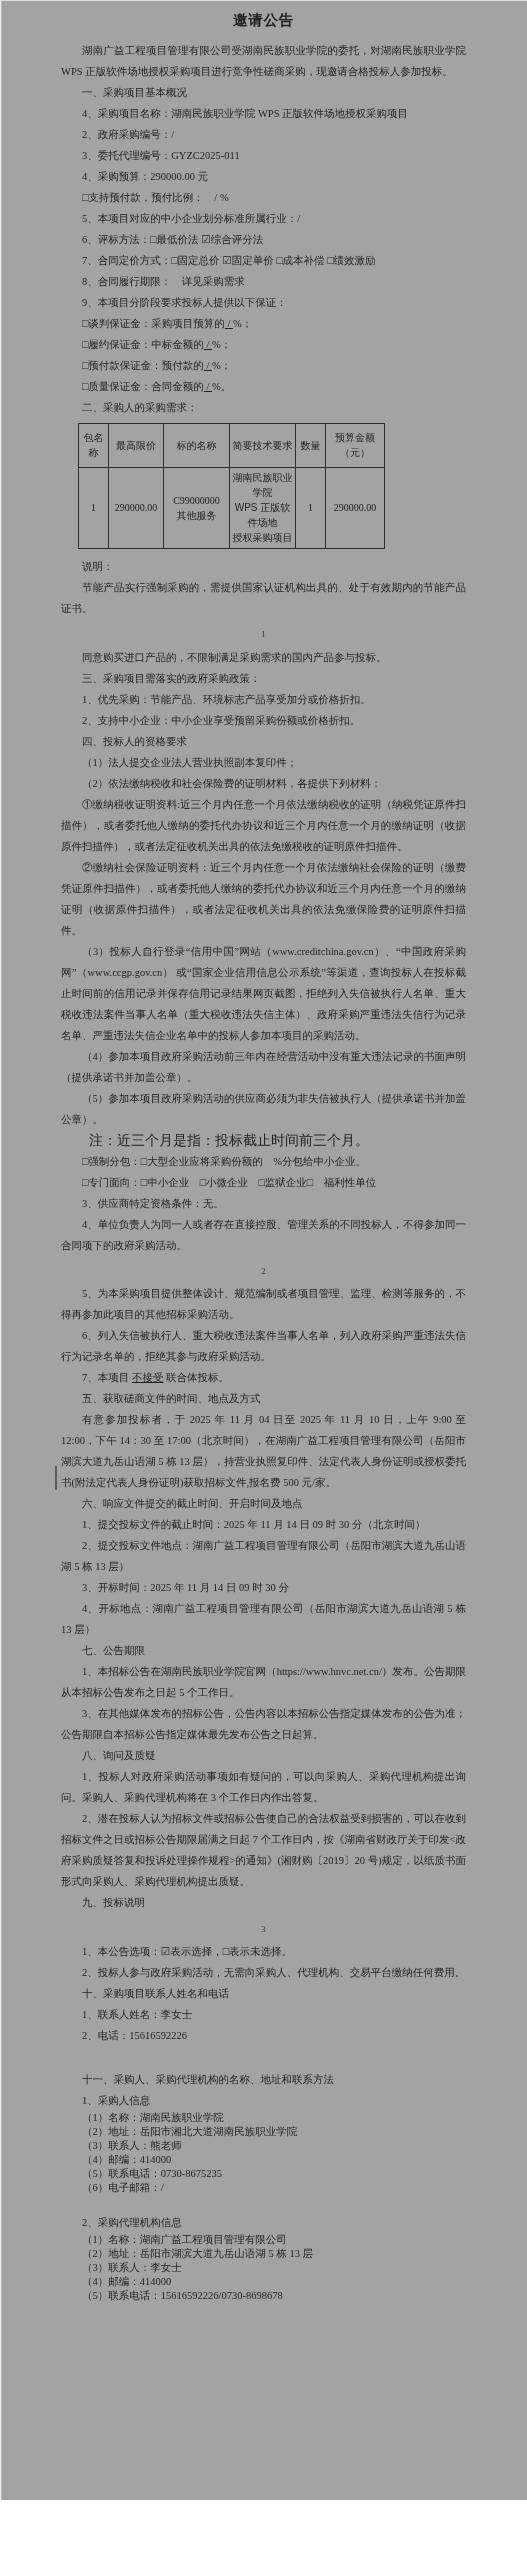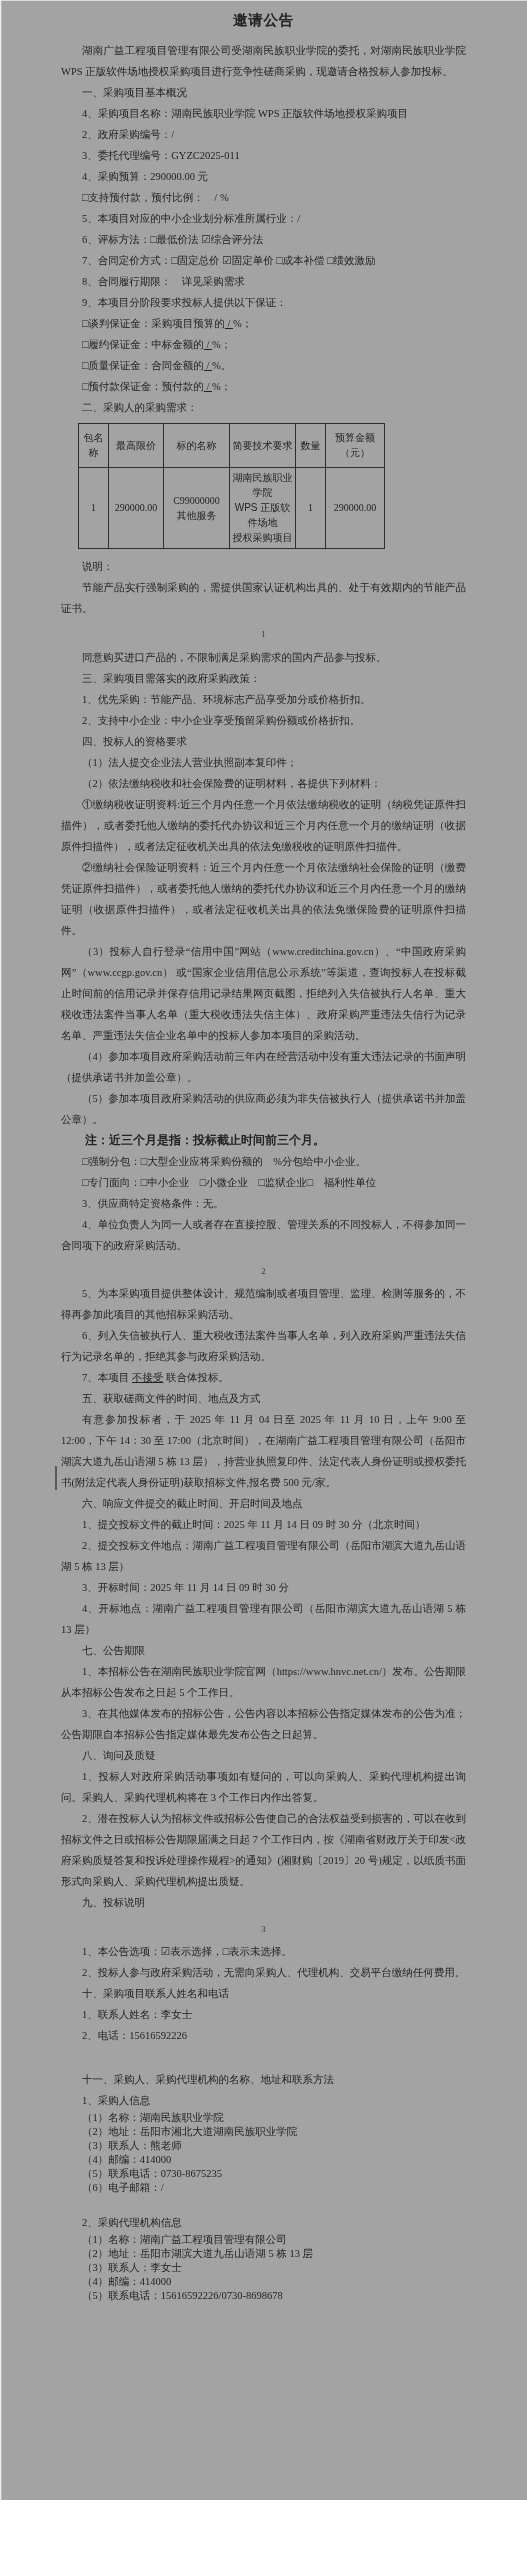--- a/index.html
+++ b/index.html
@@ -4,21 +4,21 @@
 <style>
   html,body{margin:0;padding:0;background:#ffffff;}
   .page{
     width:527px;height:2500px;position:relative;overflow:hidden;background:#a3a3a3;
     font-family:"Liberation Serif","DejaVu Serif",serif;color:#222;
     box-shadow:inset 1.3px 0 0 #ececec, inset 0 0.7px 0 #f2f2f2;
   }
   .inner{padding:6.6px 61px 0 61px;}
   h1.title{font-size:14.5px;font-weight:bold;text-align:center;margin:4px 0 10.5px 0;letter-spacing:0.7px;}
   .p{margin:0;font-size:10.5px;line-height:21px;text-indent:2em;text-align:justify;}
-  .note{font-weight:bold;font-size:12px;}
+  .note{font-weight:normal;font-size:14px;}
   .tight{line-height:14px;}
   .pagenum{text-align:center;text-indent:0;font-size:8.6px;line-height:16px;margin:7.3px 0 4.6px 0;color:#333;}
   .pagenum.p4{position:absolute;top:2552px;left:0;width:527px;margin:0;}
   .u{text-decoration:underline;}
   .rel{position:relative;}
   .changebar{position:absolute;left:-6px;bottom:3.3px;width:2px;height:24px;background:#5a5a5a;}
   table.req{border-collapse:collapse;table-layout:fixed;margin:4.6px 0 6.6px 17px;border:1.3px solid #2e2e2e;}
   table.req th,table.req td{
     border:0.7px solid #2e2e2e;font-weight:normal;text-align:center;vertical-align:middle;
     font-size:10px;line-height:15px;padding:2.6px 2px;overflow:hidden;
@@ -41,22 +41,22 @@
       <p class="p">3、委托代理编号：GYZC2025-011</p>
       <p class="p">4、采购预算：290000.00 元</p>
       <p class="p">□支持预付款，预付比例：　/ %</p>
       <p class="p">5、本项目对应的中小企业划分标准所属行业：/</p>
       <p class="p">6、评标方法：□最低价法 ☑综合评分法</p>
       <p class="p">7、合同定价方式：□固定总价 ☑固定单价 □成本补偿 □绩效激励</p>
       <p class="p">8、合同履行期限：　详见采购需求</p>
       <p class="p">9、本项目分阶段要求投标人提供以下保证：</p>
       <p class="p"><span>□谈判保证金：采购项目预算的</span><span class="u"> / </span><span>%；</span></p>
       <p class="p"><span>□履约保证金：中标金额的</span><span class="u">  /  </span><span>%；</span></p>
+      <p class="p"><span>□预付款保证金：预付款的</span><span class="u"> / </span><span>%；</span></p>
       <p class="p"><span>□质量保证金：合同金额的</span><span class="u">  /  </span><span>%。</span></p>
-      <p class="p"><span>□预付款保证金：预付款的</span><span class="u"> / </span><span>%；</span></p>
       <p class="p">二、采购人的采购需求：</p>
       <table class="req">
         <colgroup>
           <col style="width: 30px;">
           <col style="width: 55px;">
           <col style="width: 66px;">
           <col style="width: 66px;">
           <col style="width: 30px;">
           <col style="width: 59px;">
         </colgroup>

